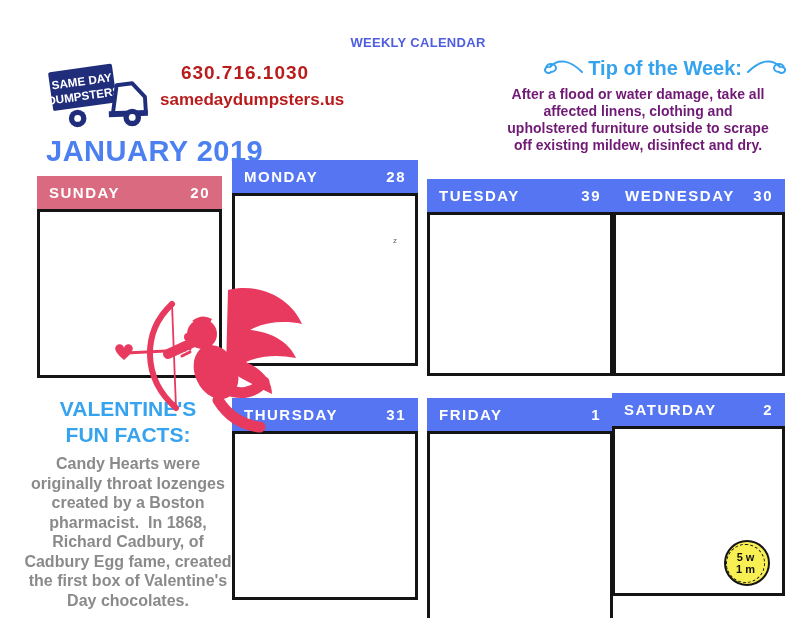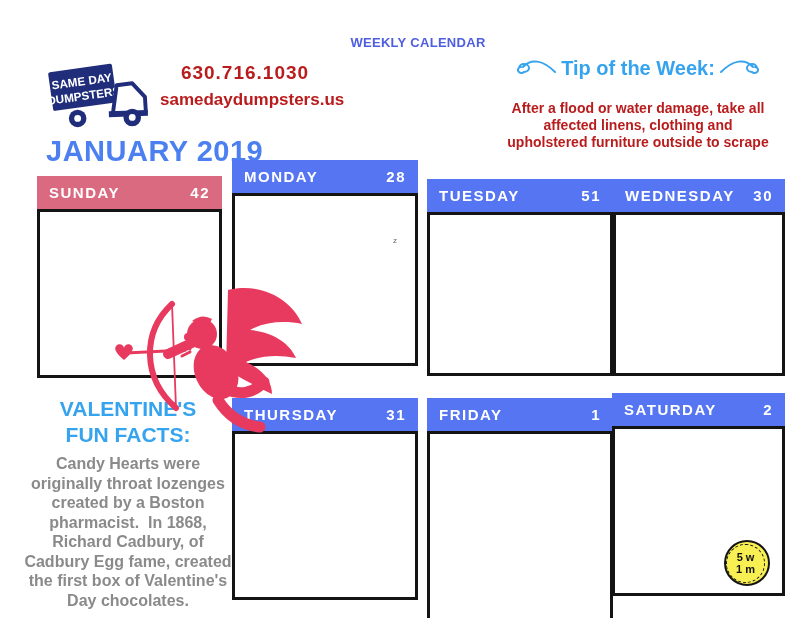--- a/index.html
+++ b/index.html
@@ -8,23 +8,23 @@
   .abs { position: absolute; }
 
   
   .logo { left: 44px; top: 56px; width: 118px; height: 78px; }
   .contact { left: 160px; top: 62px; width: 170px; text-align: center; color: #b91c1c; font-weight: bold; }
   .phone { font-size: 19px; letter-spacing: 1px; }
   .website { font-size: 17px; margin-top: 6px; }
   .weekly-title { left: 348px; top: 35px; width: 140px; text-align: center;
     color: #4f5ee0; font-weight: bold; font-size: 13px; letter-spacing: .3px; }
   .tip-wrap { left: 482px; top: 56px; width: 312px; text-align: center; }
-  .tip-title-row { display: flex; align-items: center; justify-content: center; gap: 4px; }
+  .tip-title-row { display: flex; align-items: center; justify-content: flex-end; gap: 4px; }
   .tip-title { color: #35a3ee; font-weight: bold; font-size: 20px; }
-  .tip-body { margin-top: 20px; color: #b91c1c; font-weight: bold; font-size: 14px; line-height: 17px; }
+  .tip-body { margin-top: 6px; color: #701a75; font-weight: bold; font-size: 14px; line-height: 17px; }
   .month-title { left: 46px; top: 135px; font-size: 29px; font-weight: bold; color: #4c80f1; letter-spacing: .5px; }
 
   
   .day-header { position: absolute; left: 0; top: 0; right: 0; height: 33px; color: #fff;
     font-weight: bold; font-size: 15px; letter-spacing: 1.5px; display: flex;
     align-items: center; justify-content: space-between; padding: 0 12px; }
   .day-box { position: absolute; left: 0; top: 33px; right: 0; bottom: 0;
     background: #fff; border: 3px solid #141414; }
   .day-cell { position: absolute; }
   .pos0 { left: 37px;  top: 176px; width: 185px; height: 202px; }
@@ -87,43 +87,44 @@
     </svg>
     <span class="tip-title">Tip of the Week:</span>
     <svg width="48" height="24" viewBox="0 0 48 24">
       <path d="M38 12 a5 4 0 1 0 -5 4 a3.5 3 0 1 0 3-5 M34 11 C26 2 14 4 2 16" fill="none" stroke="#35a3ee" stroke-width="2" stroke-linecap="round"></path>
     </svg>
   </div>
   <div class="tip-body lines">
       <div>After a flood or water damage, take all</div>
       <div>affected linens, clothing and</div>
       <div>upholstered furniture outside to scrape</div>
+      <div>off existing mildew, disinfect and dry.</div>
     </div>
 </div>
 
 <div class="abs month-title">JANUARY 2019</div>
 
 <div class="day-cell pos0">
   <div class="day-header" style="background: rgb(217, 106, 128);">
     <span>SUNDAY</span>
-    <span>42</span>
+    <span>20</span>
   </div>
   <div class="day-box"></div>
 </div>
 <div class="day-cell pos1">
   <div class="day-header" style="background: rgb(85, 117, 242);">
     <span>MONDAY</span>
     <span>28</span>
   </div>
   <div class="day-box"></div>
 </div>
 <div class="day-cell pos2">
   <div class="day-header" style="background: rgb(85, 117, 242);">
     <span>TUESDAY</span>
-    <span>51</span>
+    <span>39</span>
   </div>
   <div class="day-box"></div>
 </div>
 <div class="day-cell pos3">
   <div class="day-header" style="background: rgb(85, 117, 242);">
     <span>WEDNESDAY</span>
     <span>30</span>
   </div>
   <div class="day-box"></div>
 </div>

